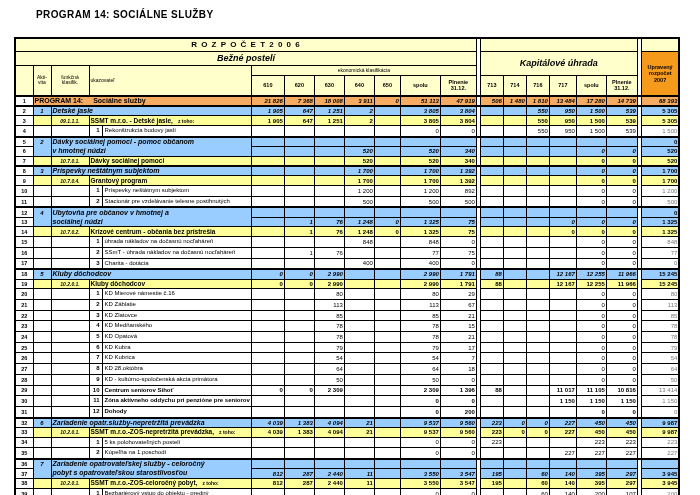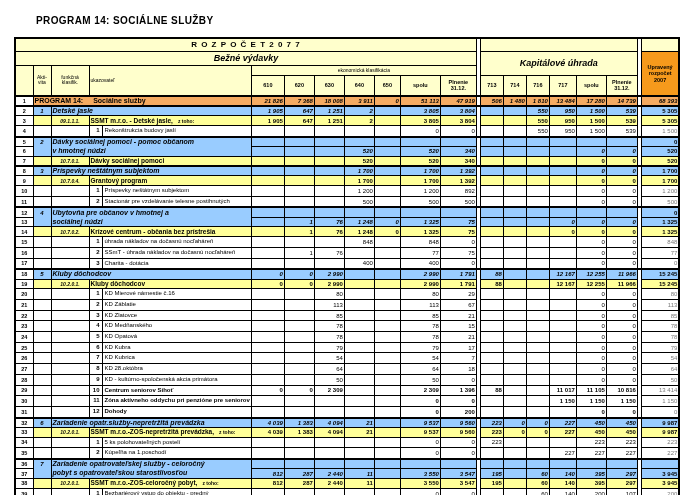--- a/index.html
+++ b/index.html
@@ -1,18 +1,18 @@
 <!DOCTYPE html>
 <html><head>
 <meta charset="utf-8">
 <style>
   html,body{margin:0;padding:0;background:#fff;}
   .page{position:relative;width:700px;height:495px;background:#ffffff;overflow:hidden;
         font-family:"Liberation Sans",sans-serif;color:#000;}
-  .title{position:absolute;left:36px;top:15px;font-size:10px;font-weight:bold;letter-spacing:.4px;}
+  .title{position:absolute;left:36px;top:9px;font-size:10px;font-weight:bold;letter-spacing:.4px;}
   table{position:absolute;left:14px;top:37px;border-collapse:collapse;table-layout:fixed;
         border:2px solid #000;}
   td{border:1px solid #000;padding:0 1px;font-size:6px;line-height:8px;overflow:hidden;
      white-space:nowrap;vertical-align:middle;}
   
   tr.hA{height:13px;} tr.hB{height:14px;} tr.hC{height:10px;} tr.hD{height:21px;}
   td.hdr{background:#FFFFCC;text-align:center;}
   td.hBanner{background:#FFFFCC;font-weight:bold;font-size:8px;text-align:center;letter-spacing:1px;}
   td.hSec{background:#FFFFCC;font-weight:bold;font-style:italic;font-size:9px;text-align:center;}
   td.hEkon{background:#FFFFCC;font-size:5px;text-align:center;}
@@ -74,29 +74,29 @@
         <col style="width:23px">
         <col style="width:27px">
       <col style="width:30px">
         <col style="width:31px">
       <col style="width:4px">
       <col style="width:38px">
     </colgroup>
 
     <tbody>
         <tr class="hA">
-      <td class="hBanner" colspan="11">R O Z P O Č E T   2 0 7 7</td>
+      <td class="hBanner" colspan="11">R O Z P O Č E T   2 0 0 6</td>
       <td class="gap"></td>
       <td class="hdr" colspan="6"></td>
       <td class="gap"></td>
       <td class="hdr"></td>
     </tr>
 
     <tr class="hB">
-      <td class="hSec" colspan="11">Bežné výdavky</td>
+      <td class="hSec" colspan="11">Bežné postelí</td>
       <td class="gap"></td>
       <td class="hSec" colspan="6" rowspan="2">Kapitálové úhrada</td>
       <td class="gap"></td>
       <td class="hUpr" rowspan="3">
         <span>Upravený</span><br>
         <span>rozpočet</span><br>
         <span>2007</span>
       </td>
     </tr>
 

